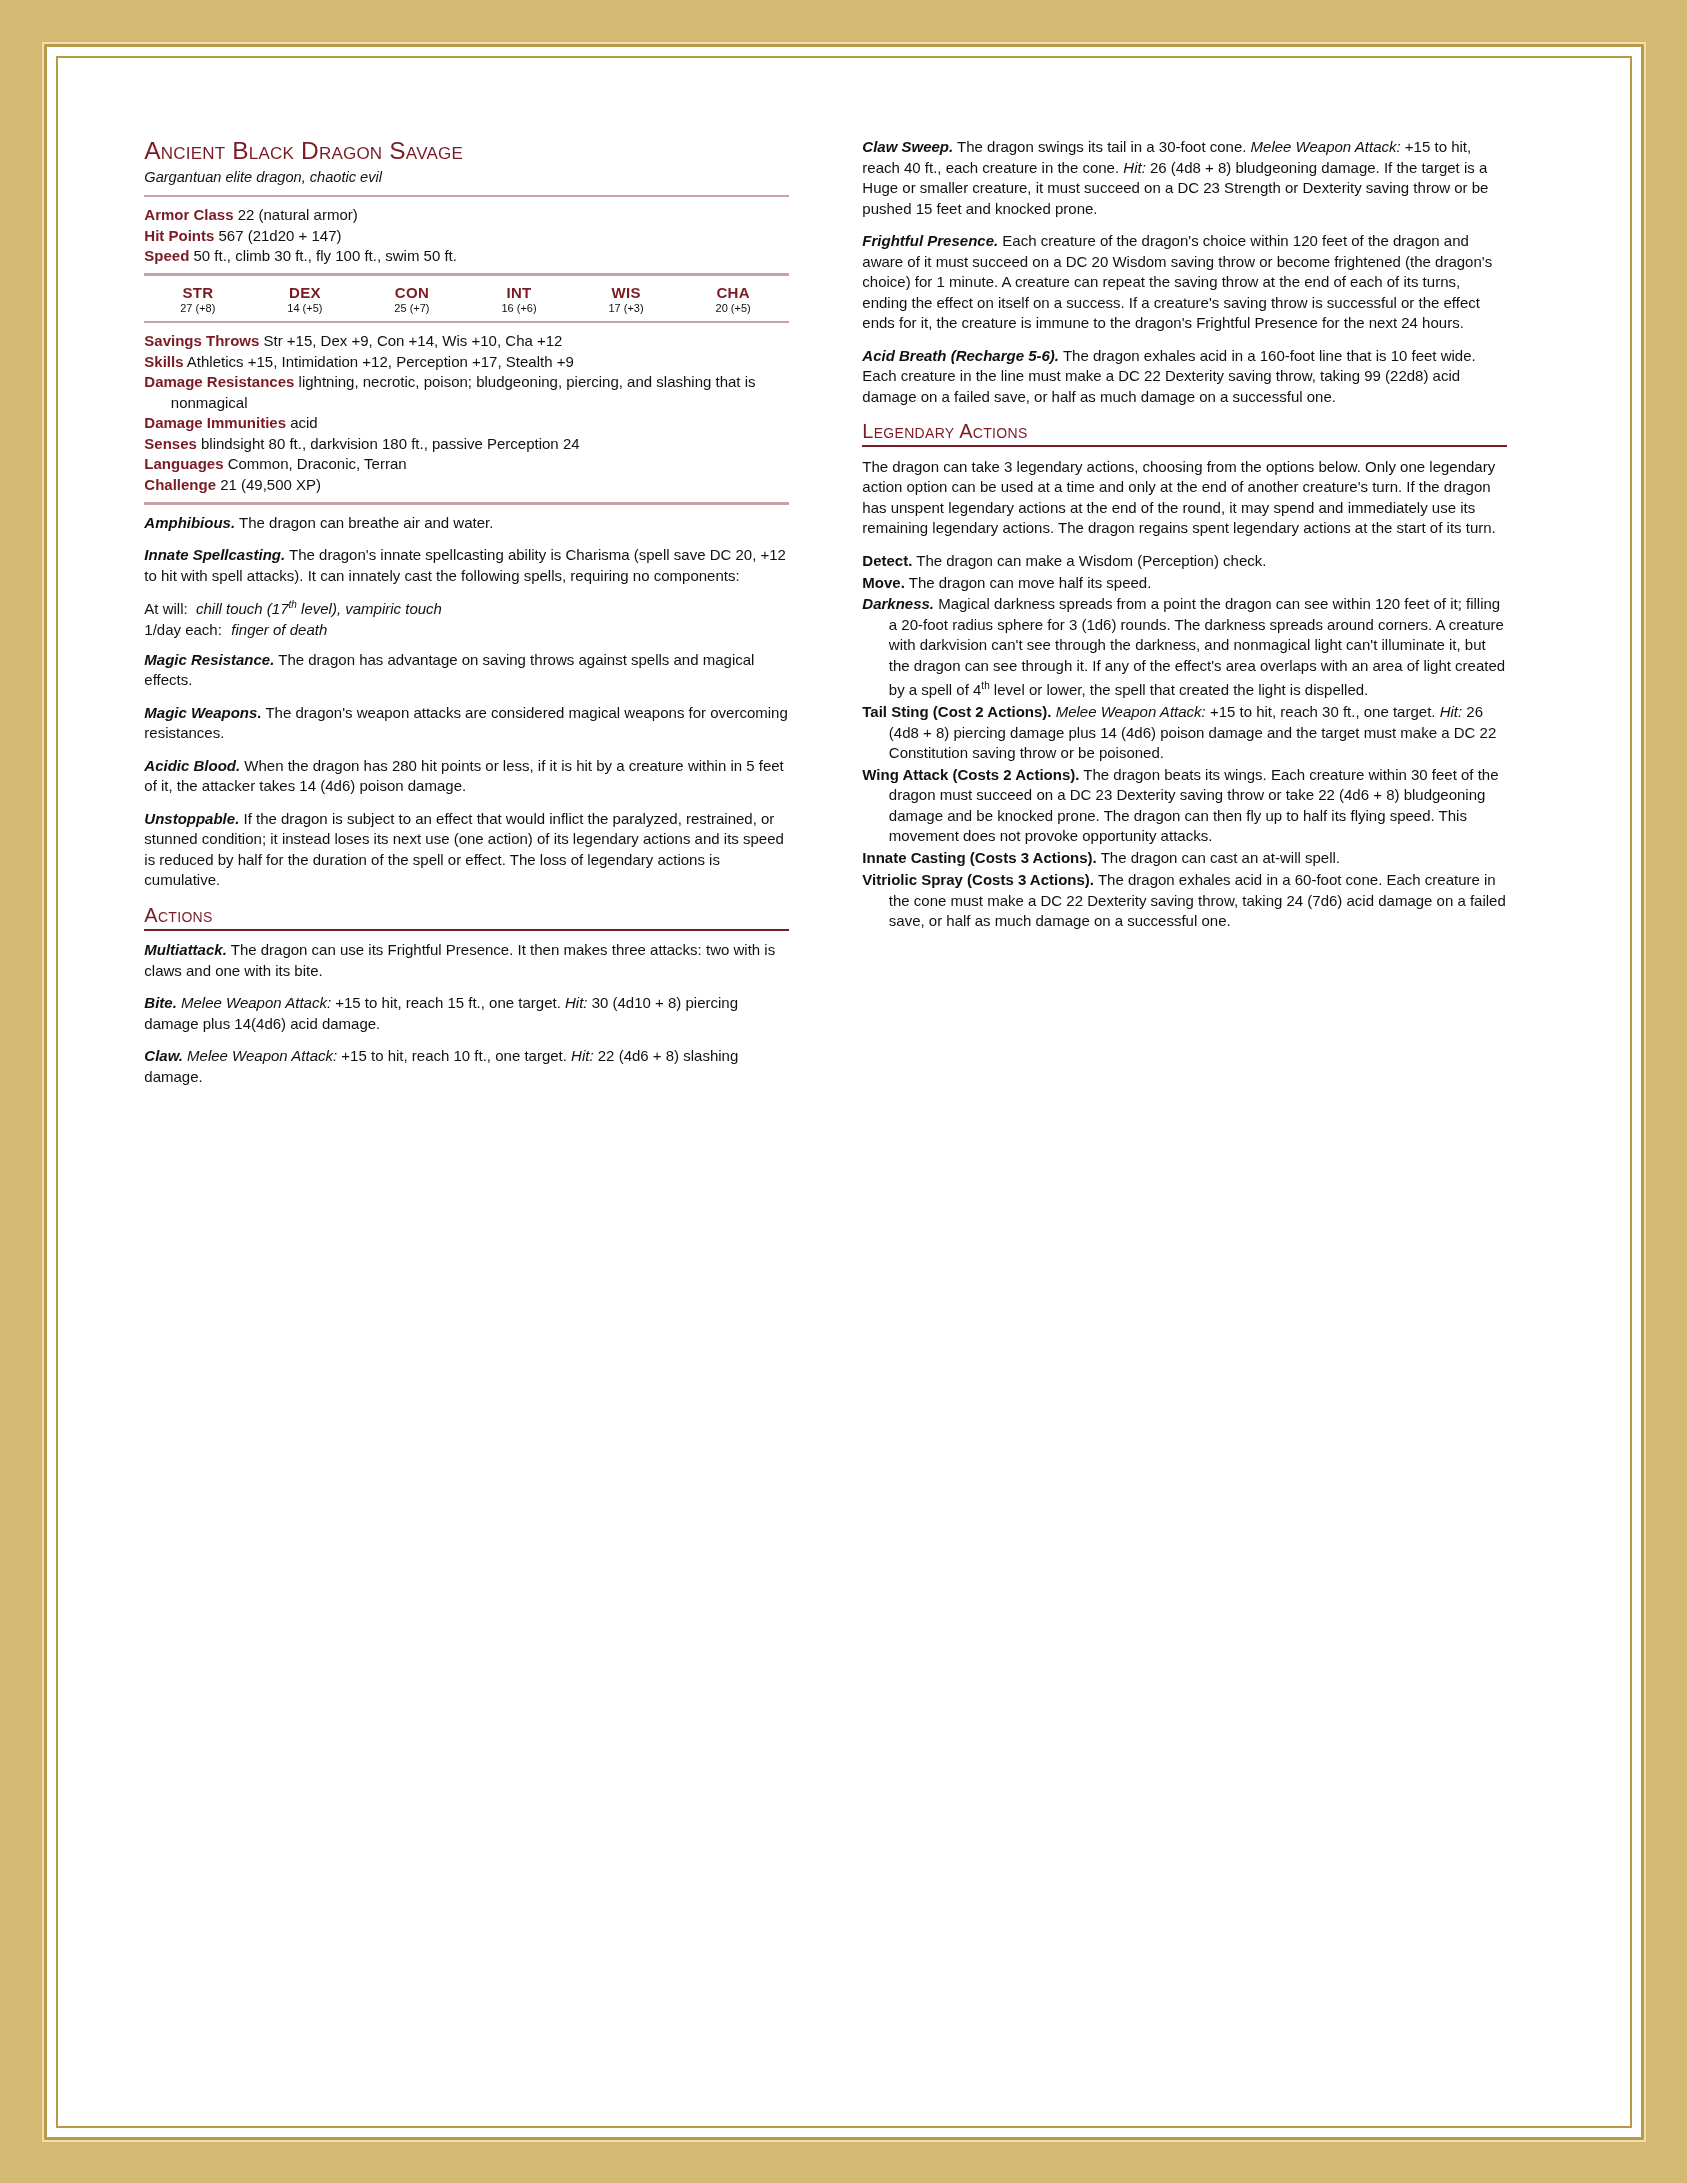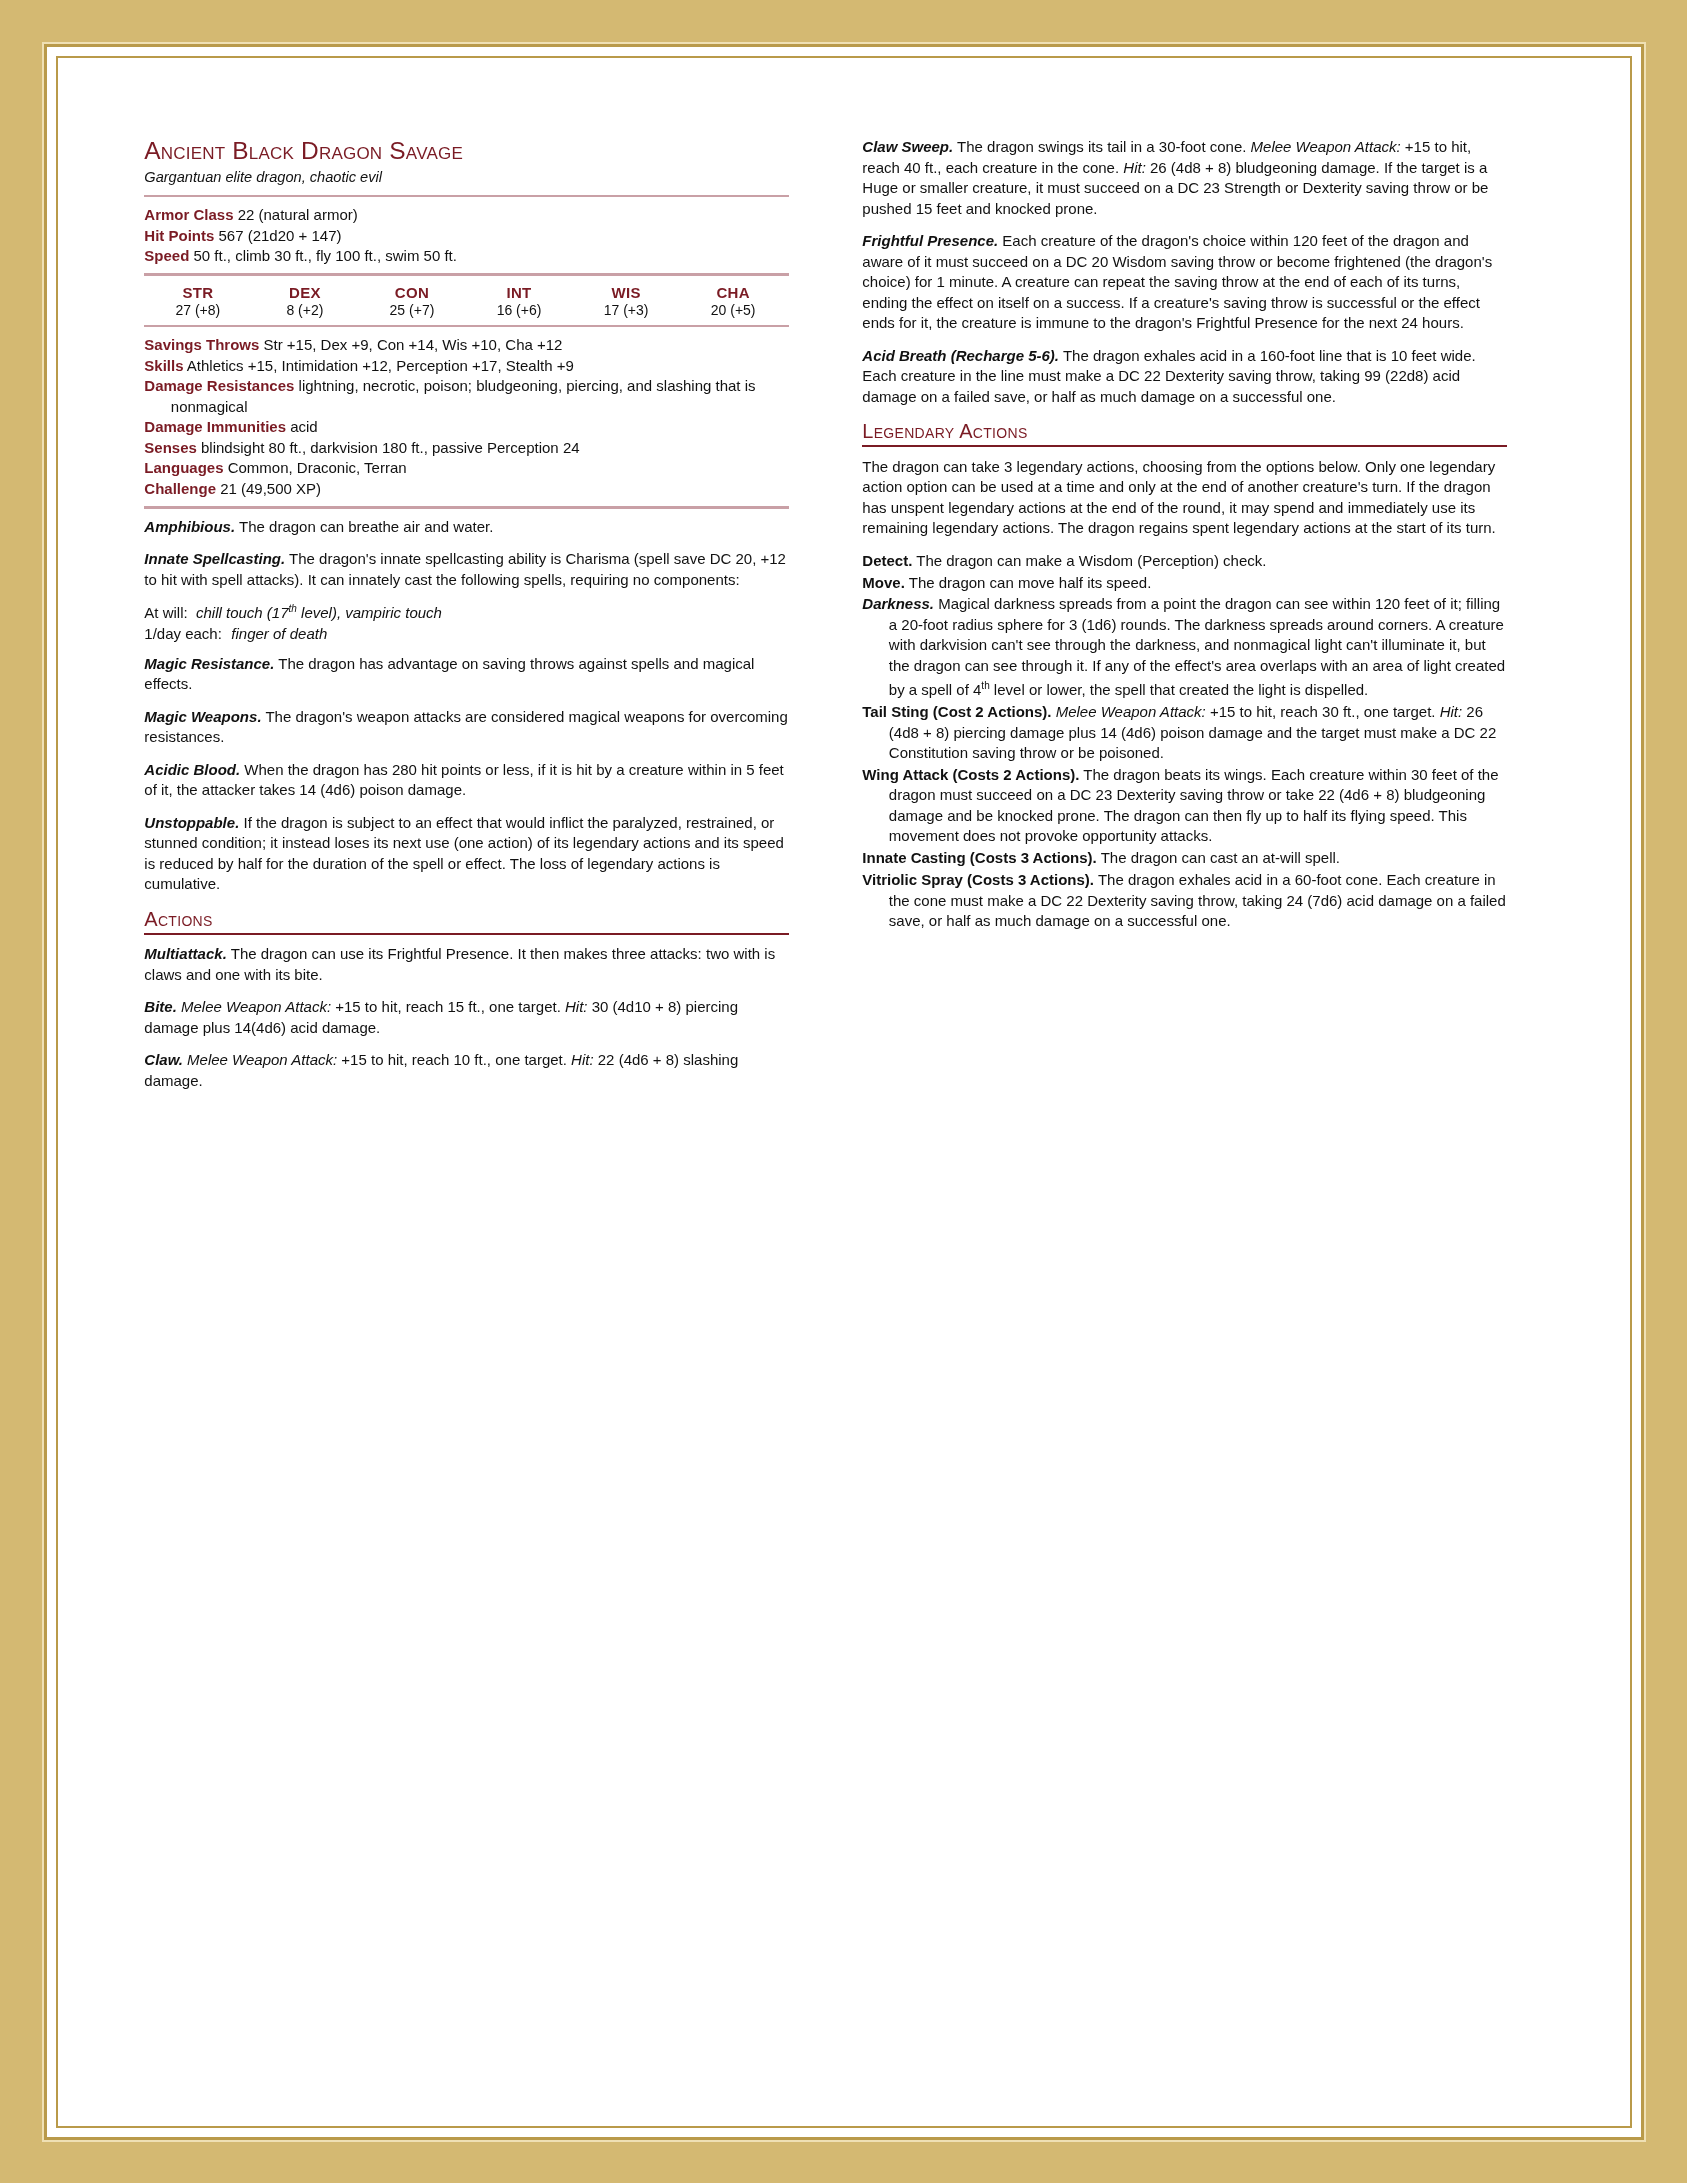--- a/index.html
+++ b/index.html
@@ -71,21 +71,21 @@
     width:16.6%;
     text-align:center;
     font-size:15px;
     color:#7a1b24;
     font-weight:bold;
     letter-spacing:0.3px;
   }
   .abv {
     width:16.6%;
     text-align:center;
-    font-size:14px;
+    font-size:11px;
     color:#111;
   }
   .abilities-row2 { display:flex; margin-bottom:2.6px;}
   .traits { margin-top:4px; }
   .para {
     font-size:15px;
     line-height:20.5px;
     color:#111;
     margin:0 0 12px 0;
     text-align:left;
@@ -150,21 +150,21 @@
       <div class="abilities">
         <div class="ab">STR</div>
         <div class="ab">DEX</div>
         <div class="ab">CON</div>
         <div class="ab">INT</div>
         <div class="ab">WIS</div>
         <div class="ab">CHA</div>
       </div>
       <div class="abilities-row2">
         <div class="abv">27 (+8)</div>
-        <div class="abv">8 (+2)</div>
+        <div class="abv">14 (+5)</div>
         <div class="abv">25 (+7)</div>
         <div class="abv">16 (+6)</div>
         <div class="abv">17 (+3)</div>
         <div class="abv">20 (+5)</div>
       </div>
 
       <hr class="rule">
 
       <div class="stat-line">
         <b>Savings Throws</b>

